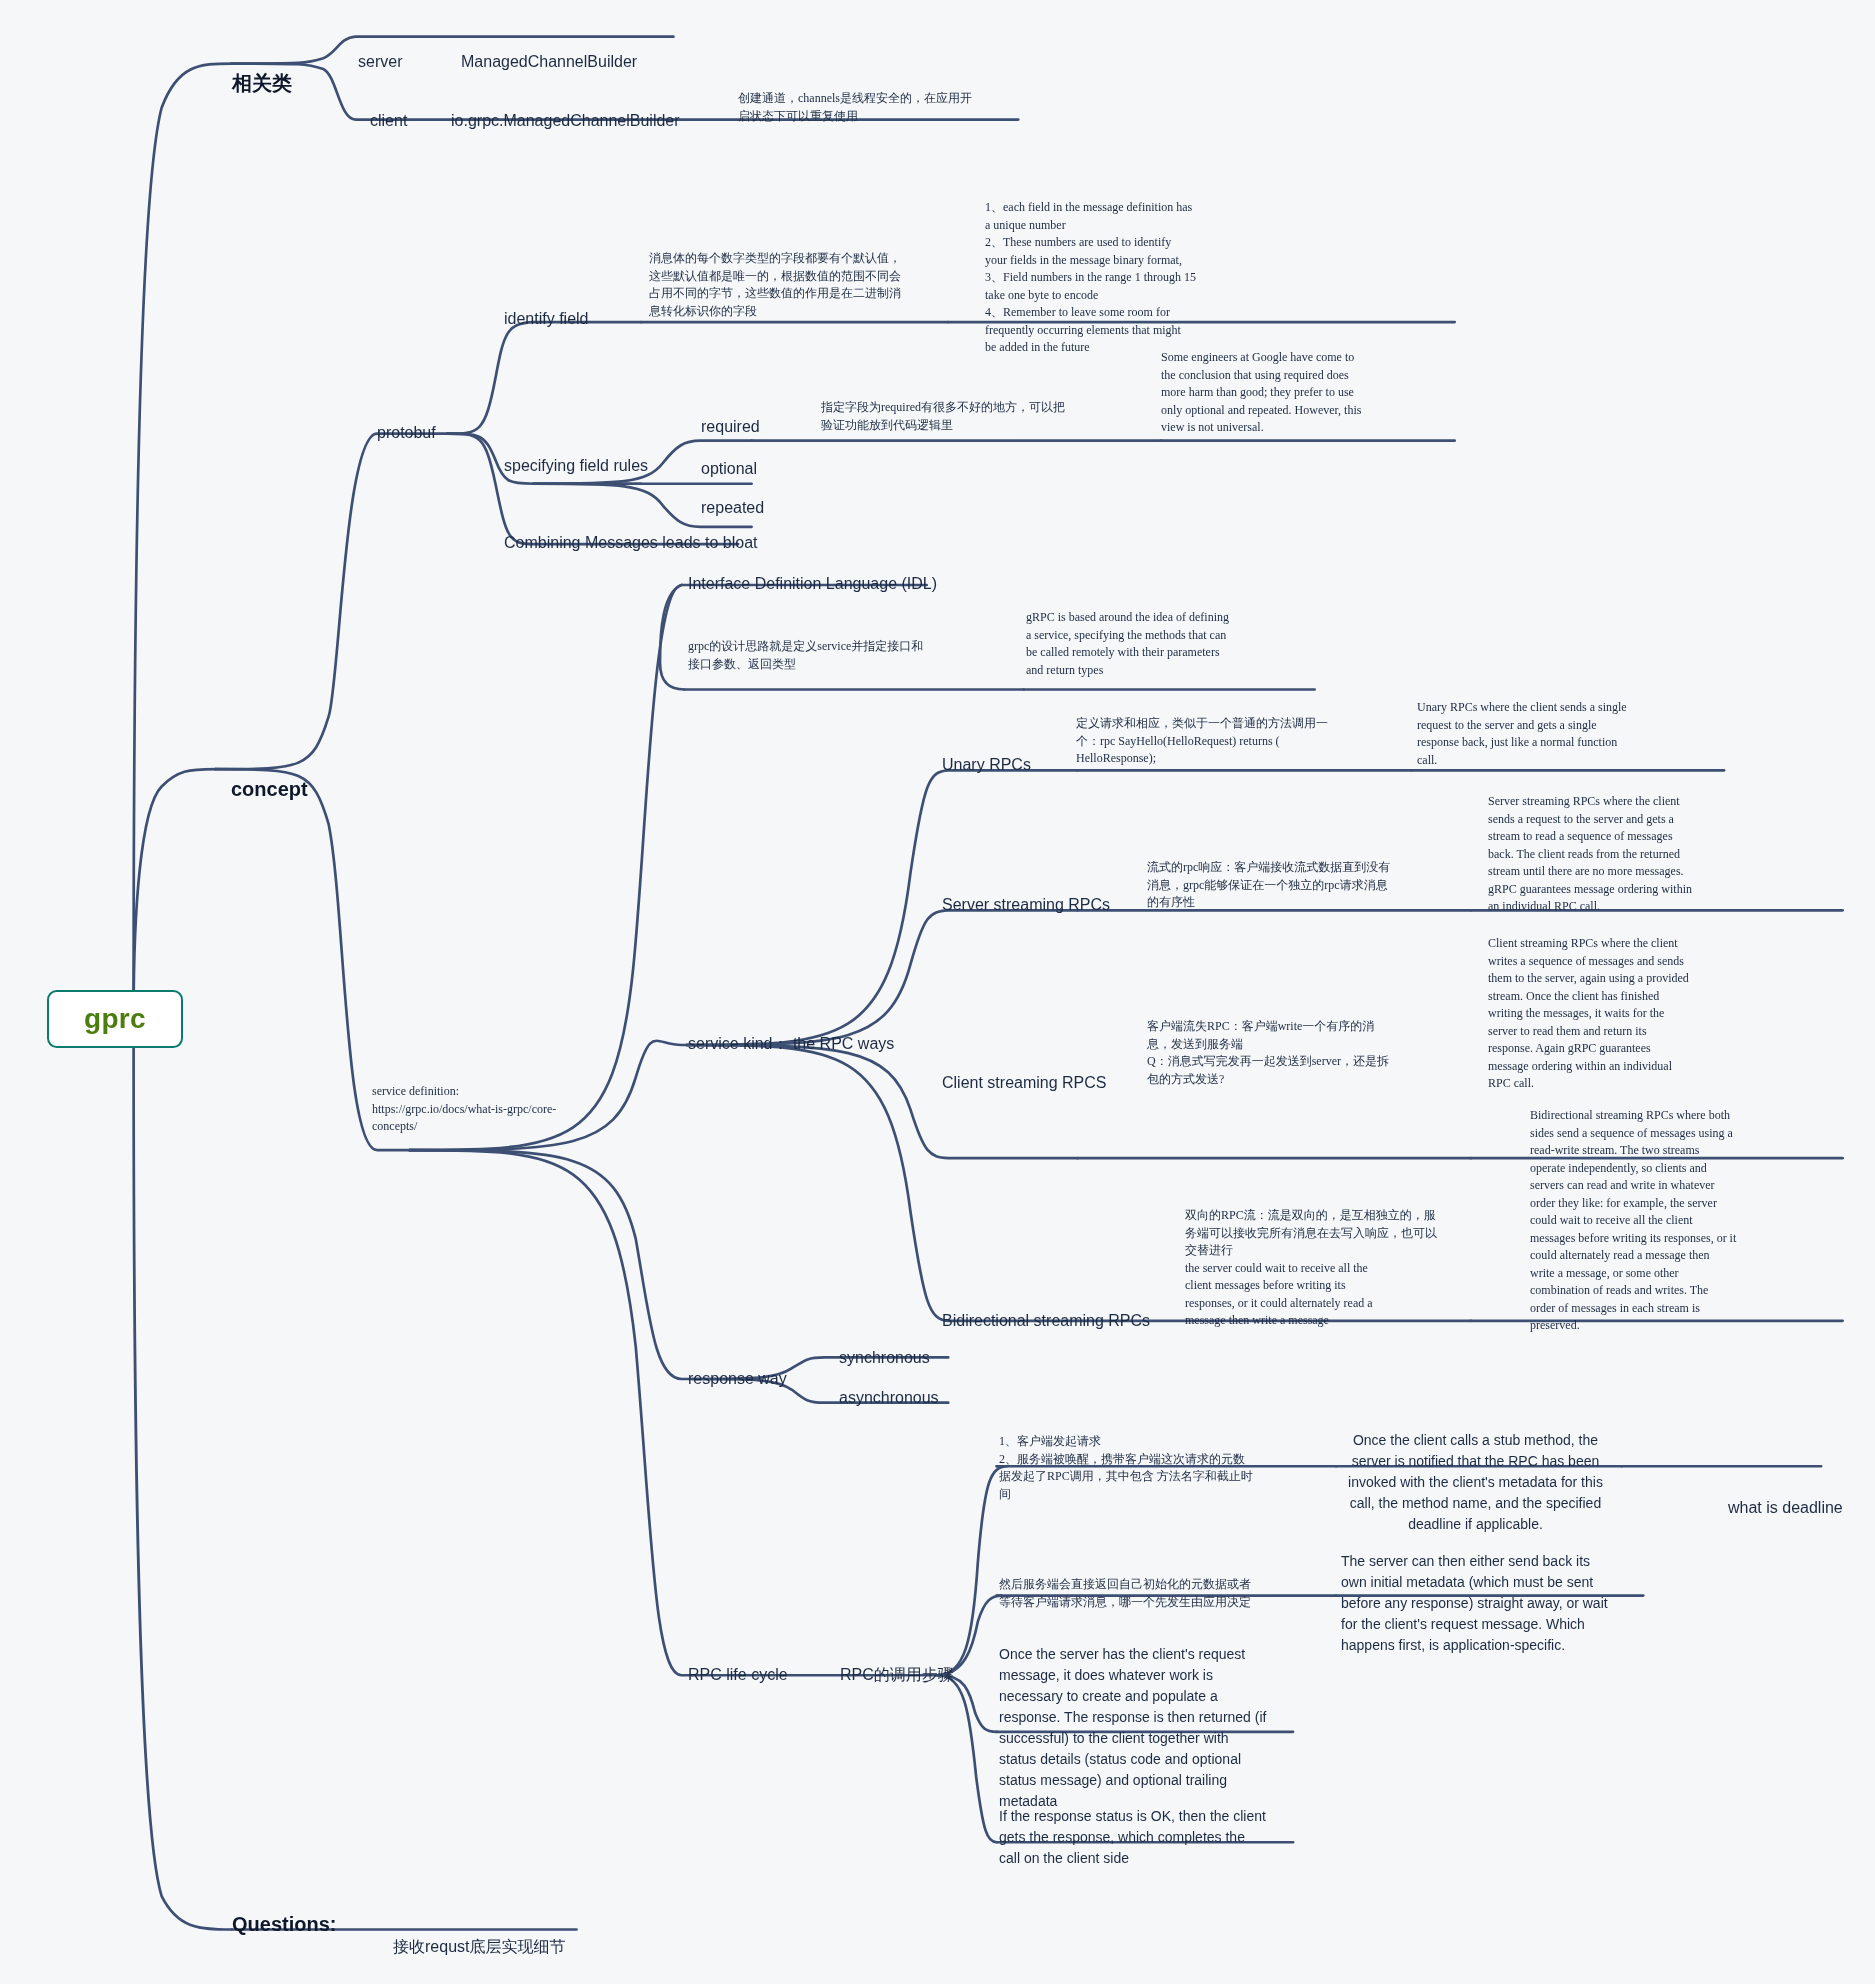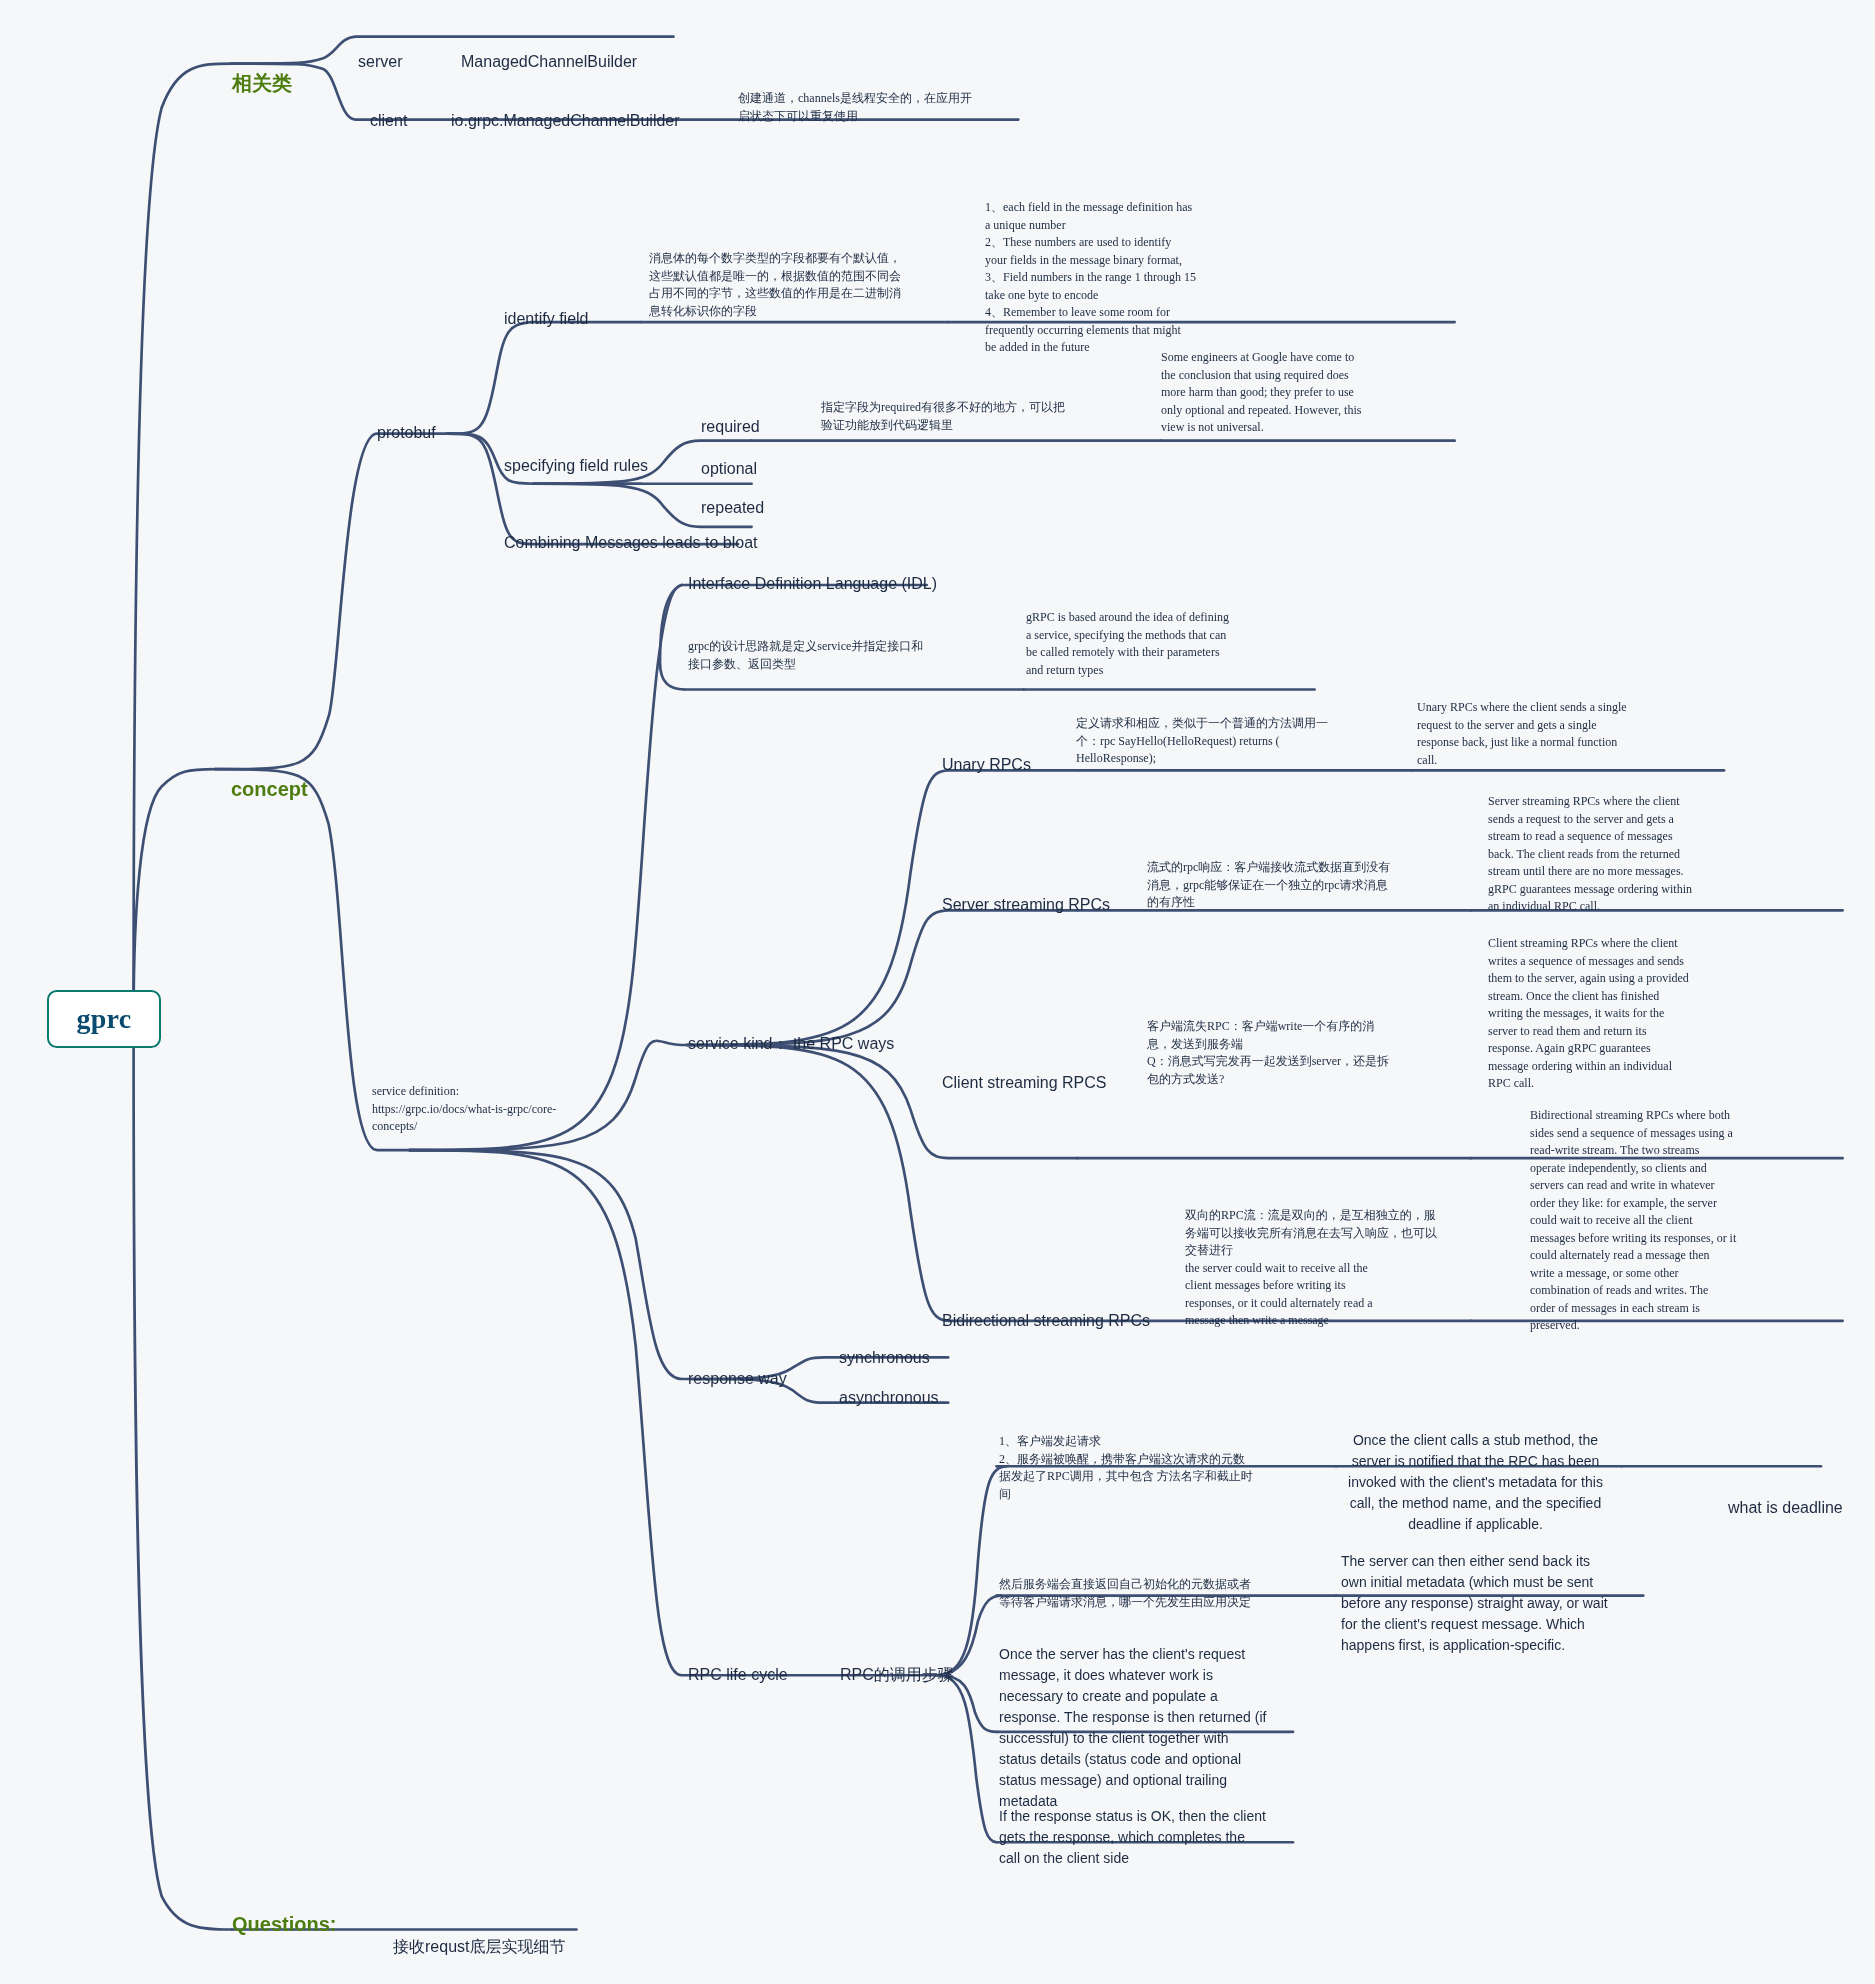--- a/index.html
+++ b/index.html
@@ -21,34 +21,33 @@
   }
   .node {
     position: absolute;
     white-space: pre-wrap;
     line-height: 1.42;
     color: #1d2b42;
   }
   
   #root-node {
     left: 47px; top: 990px;
-    width: 114px; height: 58px;
+    width: 136px; height: 58px;
     background: #ffffff;
     border: 2.7px solid #0c7a6e;
     border-radius: 9.7px;
     display: flex; align-items: center; justify-content: center;
     font-size: 28px; font-weight: 700;
-    color: #0c4a6e;
+    color: #4d7c0f;
     letter-spacing: 0.3px;
-    font-family: Liberation Serif, serif;
   }
   .lvl1 {
     font-size: 20px;
     font-weight: 700;
-    color: #4d7c0f;
+    color: #0f172a;
   }
   .lvl2 { font-size: 16px; }
   .body-txt { font-size: 12px; line-height: 1.46; font-family: Liberation Serif, serif; }
   .body-sm { font-size: 14px; line-height: 1.5; }
 </style>
 </head>
 <body>
 
 <svg id="edges" viewBox="0 0 3482 3685" preserveAspectRatio="none">
   <g fill="none" stroke="#3d4f73" stroke-width="5" stroke-linecap="round">

